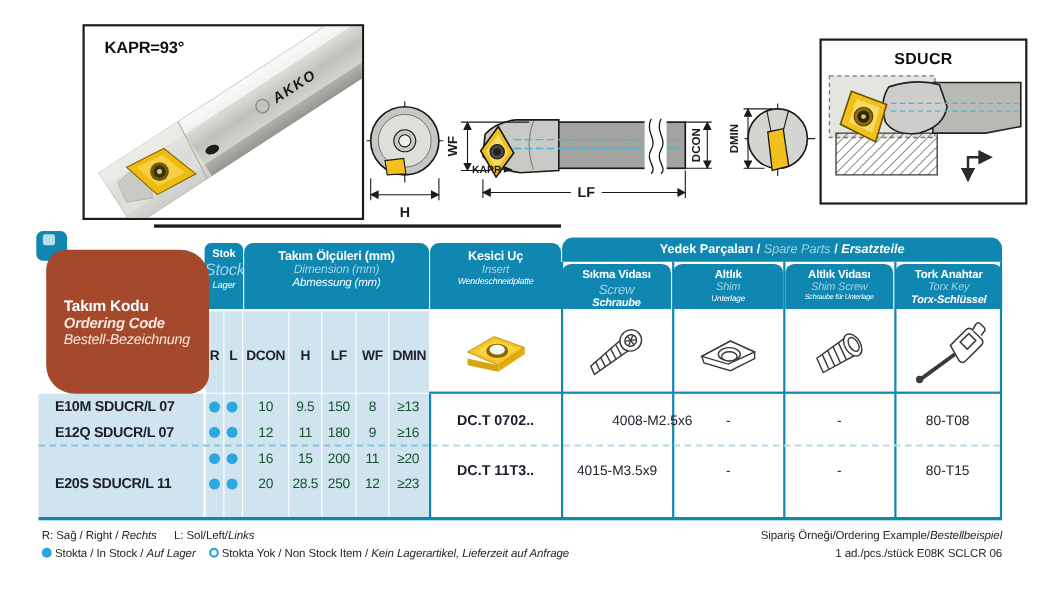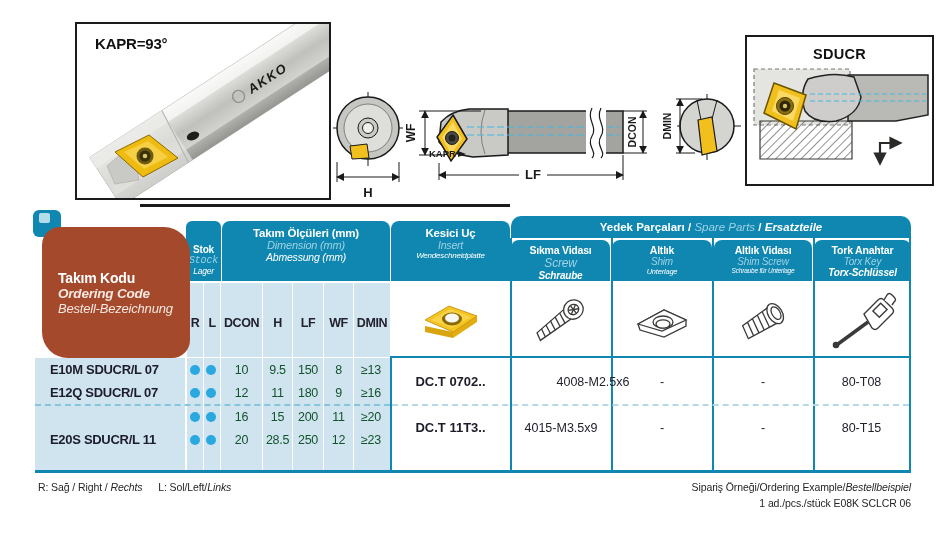--- a/index.html
+++ b/index.html
@@ -188,23 +188,23 @@
   <div class="abs teal" style="left:33px;top:210px;width:28px;height:27px;border-radius:6px;">
     <div class="abs" style="left:6px;top:3px;width:11px;height:10px;background:#b5dcea;border-radius:2px;"></div>
   </div>
 
   <div class="abs brown-box" style="left:42px;top:227px;width:148px;height:131px;">
     <span class="bb-tr">Takım Kodu</span>
     <span class="bb-en">Ordering Code</span>
     <span class="bb-de">Bestell-Bezeichnung</span>
   </div>
 
-  <div class="abs teal hcell" style="left:186px;top:221px;width:35px;height:60px;border-radius:6px 6px 0 0;padding-top:23px;">
+  <div class="abs teal hcell" style="left:186px;top:221px;width:35px;height:60px;border-radius:6px 6px 0 0;padding-top:5px;">
     <span class="h-tr" style="font-size:10px;">Stok</span>
-    <span class="h-en" style="font-size:10px;font-family:Liberation Mono, monospace;">Stock</span>
+    <span class="h-en" style="font-size:15px;">Stock</span>
     <span class="h-de" style="font-size:8.5px;">Lager</span>
   </div>
 
   <div class="abs teal hcell" style="left:222px;top:221px;width:168px;height:60px;border-radius:8px 8px 0 0;padding-top:6px;">
     <span class="h-tr" style="font-size:11.5px;">Takım Ölçüleri (mm)</span>
     <span class="h-en" style="font-size:11px;">Dimension (mm)</span>
     <span class="h-de" style="font-size:10.5px;">Abmessung (mm)</span>
   </div>
 
   <div class="abs teal hcell" style="left:391px;top:221px;width:119px;height:60px;border-radius:8px 8px 0 0;padding-top:6px;">
@@ -365,18 +365,23 @@
   <div class="abs gval" style="left:512px;top:417px;width:98px;">4015-M3.5x9</div>
   <div class="abs gval" style="left:613px;top:417px;width:98px;">-</div>
   <div class="abs gval" style="left:714px;top:417px;width:98px;">-</div>
   <div class="abs gval" style="left:815px;top:417px;width:93px;">80-T15</div>
 
   <div class="abs foot" style="left:38px;top:481px;">
     <span>R: Sağ / Right / </span><i>Rechts</i>
     <span style="display:inline-block;width:10px;"></span>
     <span>L: Sol/Left/</span><i>Links</i>
   </div>
+  <div class="abs foot" style="left:38px;top:497px;">
+    <span class="legend-dot"></span><span>Stokta / In Stock / </span><i>Auf Lager</i>
+    <span style="display:inline-block;width:6px;"></span>
+    <span class="legend-dot-open"></span><span>Stokta Yok / Non Stock Item / </span><i>Kein Lagerartikel, Lieferzeit auf Anfrage</i>
+  </div>
   <div class="abs foot" style="left:570px;top:481px;width:341px;text-align:right;">
     <span>Sipariş Örneği/Ordering Example/</span><i>Bestellbeispiel</i>
   </div>
   <div class="abs foot" style="left:570px;top:497px;width:341px;text-align:right;">1 ad./pcs./stück E08K SCLCR 06</div>
 
 </div>
 
 </body></html>

